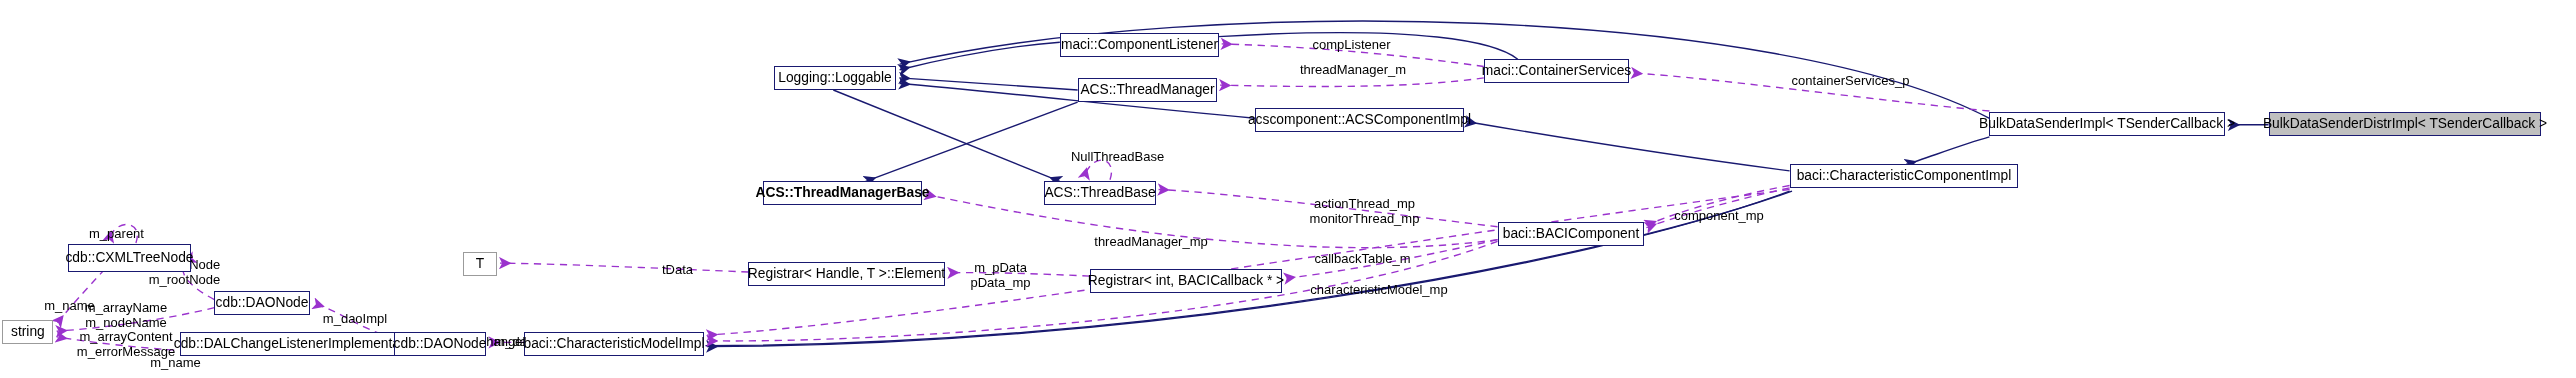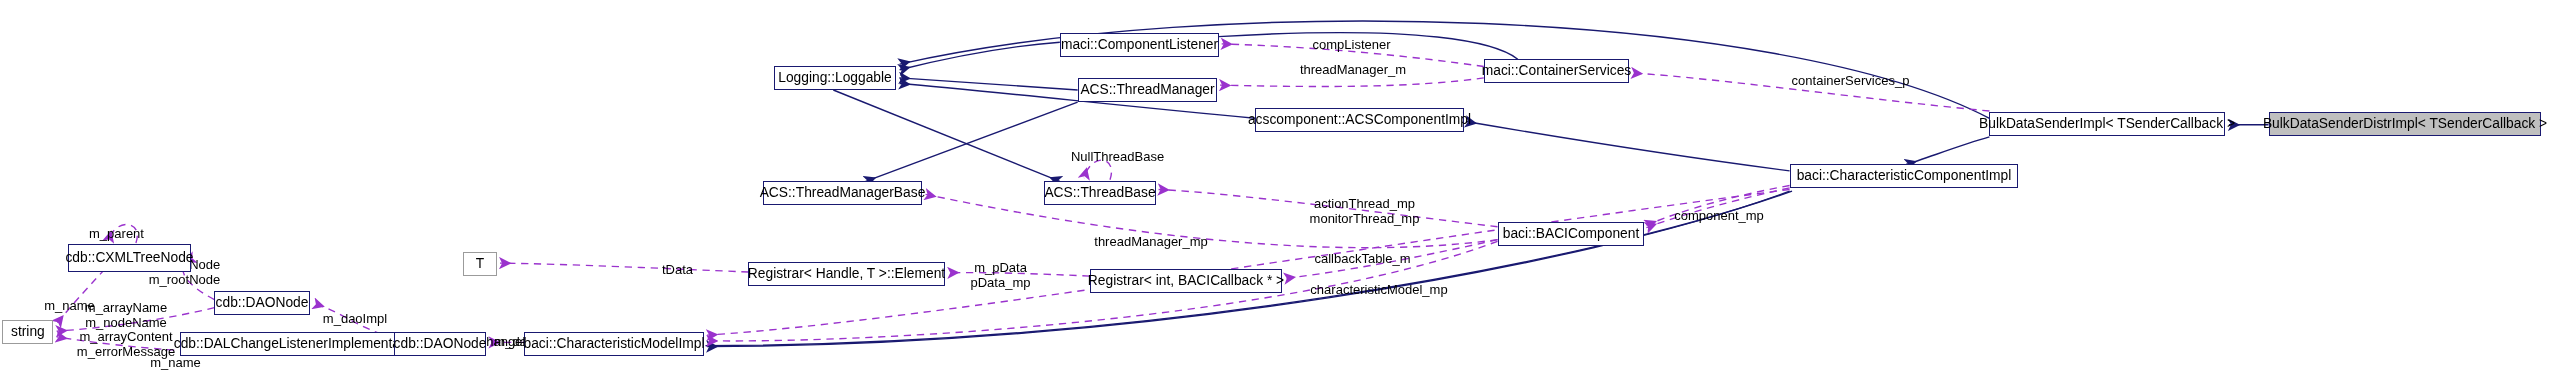--- a/index.html
+++ b/index.html
@@ -149,21 +149,21 @@
       </div>
       <div class="node" style="left: 1255px; top: 108px; width: 209px; height: 24px;">
         <span>acscomponent::ACSComponentImpl</span>
       </div>
       <div class="node" style="left: 1989px; top: 112px; width: 236px; height: 24px;">
         <span>BulkDataSenderImpl&lt; TSenderCallback &gt;</span>
       </div>
       <div class="node highlight" style="left: 2269px; top: 112px; width: 272px; height: 24px;">
         <span>BulkDataSenderDistrImpl&lt; TSenderCallback &gt;</span>
       </div>
-      <div class="node" style="left: 763px; top: 181px; width: 159px; height: 24px;">
+      <div class="node" style="left: 763px; top: 181px; width: 159px; height: 24px; font-weight: bold;">
         <span>ACS::ThreadManagerBase</span>
       </div>
       <div class="node" style="left: 1044px; top: 181px; width: 112px; height: 24px;">
         <span>ACS::ThreadBase</span>
       </div>
       <div class="node" style="left: 1790px; top: 164px; width: 228px; height: 24px;">
         <span>baci::CharacteristicComponentImpl</span>
       </div>
       <div class="node" style="left: 1498px; top: 222px; width: 146px; height: 24px; text-align: center;">
         <span>baci::BACIComponent</span>

